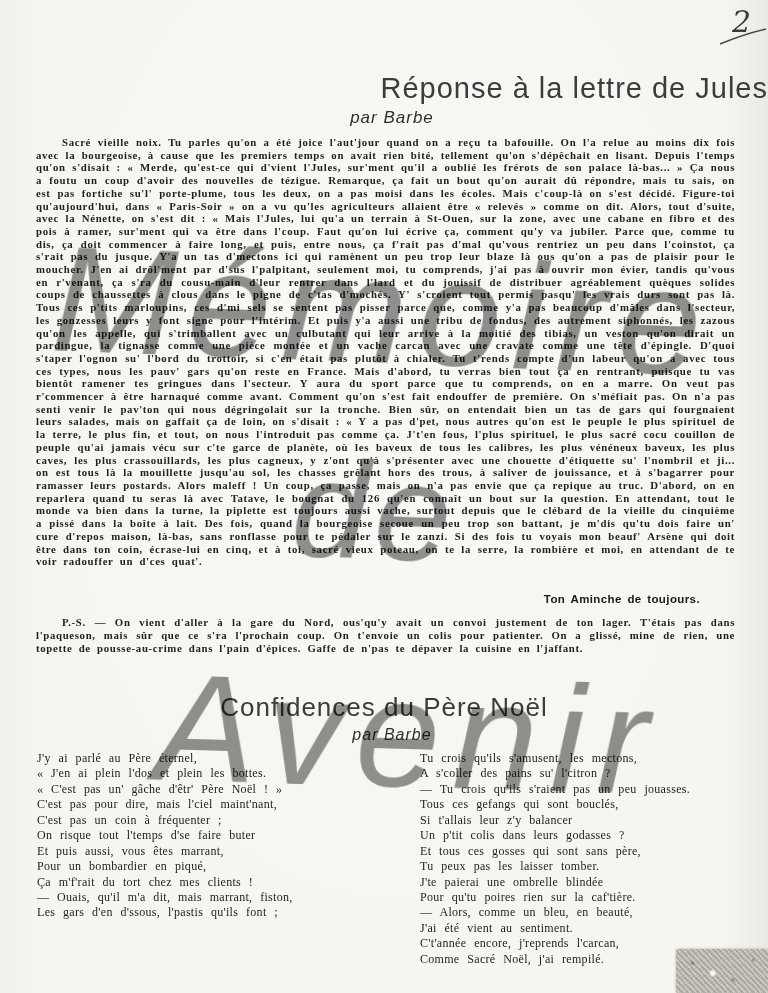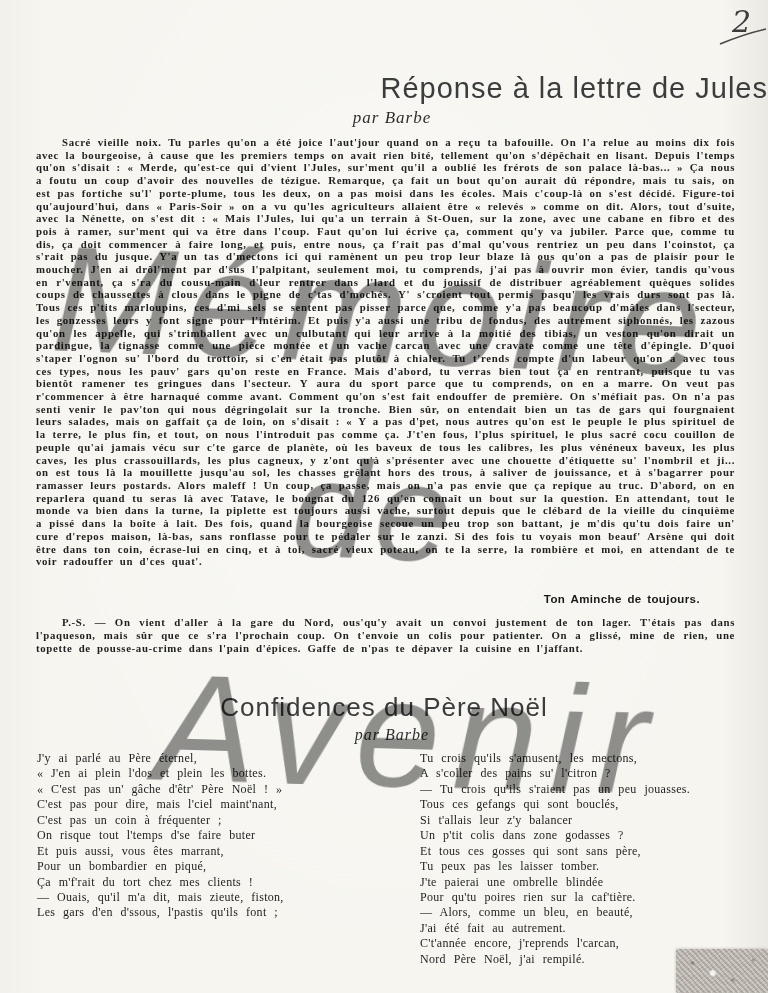--- a/index.html
+++ b/index.html
@@ -18,21 +18,21 @@
   
   .pageno{position:absolute;left:688px;top:0px;width:80px;height:52px;}
   
   .title1{
     position:absolute;left:0;right:0;top:72px;text-align:right;
     font-family:"Liberation Sans", sans-serif;font-weight:400;
     font-size:29px;color:#3c3c3c;letter-spacing:1px;
   }
   .byline{
     position:absolute;left:16px;right:0;text-align:center;
-    font-family:Liberation Serif, serif;font-style:italic;
+    font-family:Liberation Sans, sans-serif;font-style:italic;
     font-size:17px;color:#2f2f2f;letter-spacing:1px;
   }
   .byline1{top:108px;}
   .body1{
     position:absolute;left:36px;right:33px;top:136px;
     text-align:justify;text-indent:26px;
     font-size:10.8px;line-height:12.7px;color:#1f1f1f;
     letter-spacing:0.65px;word-spacing:3px;font-weight:bold;
   }
   .signature{
@@ -114,39 +114,39 @@
   <div class="poem poem-left">
     <div class="line">J'y ai parlé au Père éternel,</div>
     <div class="line">« J'en ai plein l'dos et plein les bottes.</div>
     <div class="line">« C'est pas un' gâche d'êtr' Père Noël ! »</div>
     <div class="line">C'est pas pour dire, mais l'ciel maint'nant,</div>
     <div class="line">C'est pas un coin à fréquenter ;</div>
     <div class="line">On risque tout l'temps d'se faire buter</div>
     <div class="line">Et puis aussi, vous êtes marrant,</div>
     <div class="line">Pour un bombardier en piqué,</div>
     <div class="line">Ça m'f'rait du tort chez mes clients !</div>
-    <div class="line">— Ouais, qu'il m'a dit, mais zieute, fiston,</div>
+    <div class="line">— Ouais, qu'il m'a dit, mais marrant, fiston,</div>
     <div class="line">Les gars d'en d'ssous, l'pastis qu'ils font ;</div>
   </div>
 
   <div class="poem poem-right">
     <div class="line">Tu crois qu'ils s'amusent, les mectons,</div>
     <div class="line">A s'coller des pains su' l'citron ?</div>
     <div class="line">— Tu crois qu'ils s'raient pas un peu jouasses.</div>
     <div class="line">Tous ces gefangs qui sont bouclés,</div>
     <div class="line">Si t'allais leur z'y balancer</div>
-    <div class="line">Un p'tit colis dans zone godasses ?</div>
+    <div class="line">Un p'tit colis dans leurs godasses ?</div>
     <div class="line">Et tous ces gosses qui sont sans père,</div>
     <div class="line">Tu peux pas les laisser tomber.</div>
     <div class="line">J'te paierai une ombrelle blindée</div>
     <div class="line">Pour qu'tu poires rien sur la caf'tière.</div>
     <div class="line">— Alors, comme un bleu, en beauté,</div>
-    <div class="line">J'ai été fait au autrement.</div>
+    <div class="line">J'ai été vient au sentiment.</div>
     <div class="line">C't'année encore, j'reprends l'carcan,</div>
-    <div class="line">Nord Père Noël, j'ai rempilé.</div>
+    <div class="line">Comme Sacré Noël, j'ai rempilé.</div>
   </div>
 
   <div class="wm wm-memoire">Mémoire</div>
   <div class="wm wm-de">de</div>
   <div class="wm wm-avenir">Avenir</div>
 
   <div class="scan-blob"></div>
 
 </div>
 

